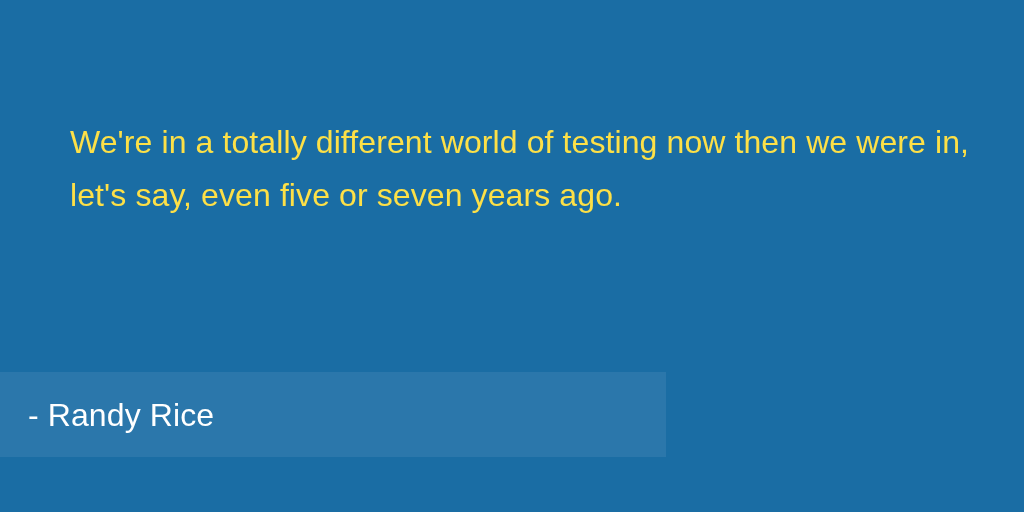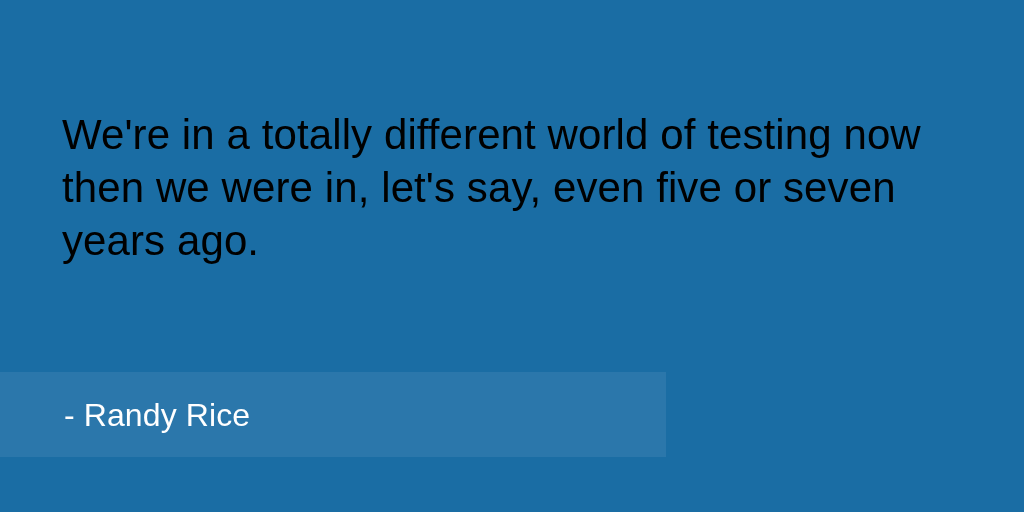--- a/index.html
+++ b/index.html
@@ -21,44 +21,44 @@
   }
 
   .quote-body {
     position: absolute;
     left: 62px;
     top: 108px;
     width: 935px;
   }
 
   .quote-text {
-    margin: 0;
+    margin: 8px;
     font-family: "Liberation Sans", sans-serif;
-    font-size: 42px;
+    font-size: 32px;
     line-height: 53px;
     font-weight: 400;
-    color: #000000;
+    color: #fde047;
     letter-spacing: 0.1px;
     white-space: pre-wrap;
   }
 
   .attribution-bar {
     position: absolute;
     left: 0;
     top: 372px;
     width: 666px;
     height: 85px;
     background: #2b77ab;
     display: flex;
     align-items: center;
   }
 
   .attribution-text {
     margin: 0;
-    padding-left: 64px;
+    padding-left: 28px;
     font-family: "Liberation Sans", sans-serif;
     font-size: 32px;
     line-height: 38px;
     font-weight: 400;
     color: #ffffff;
     letter-spacing: 0.1px;
     white-space: nowrap;
   }
 </style>
 </head>

